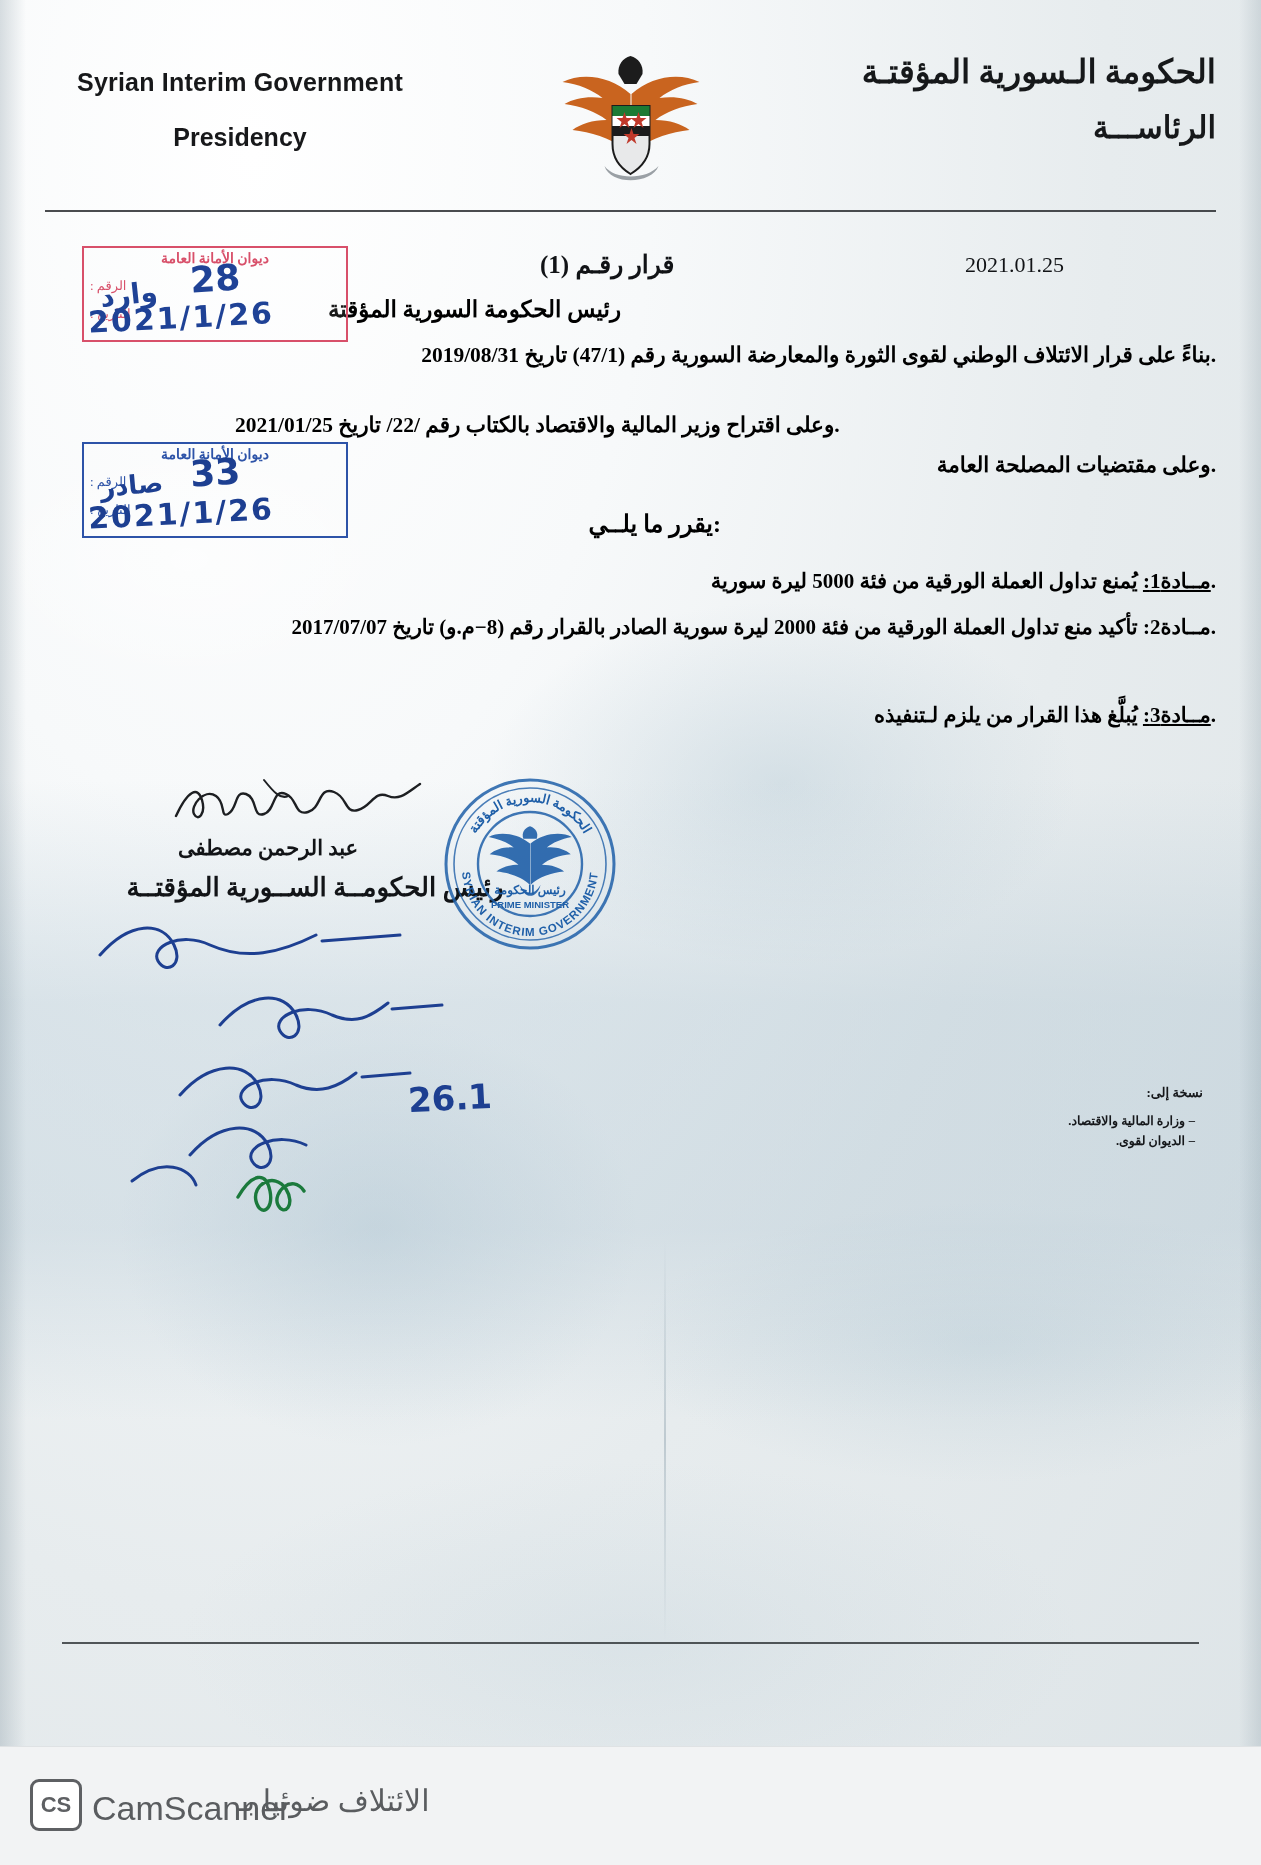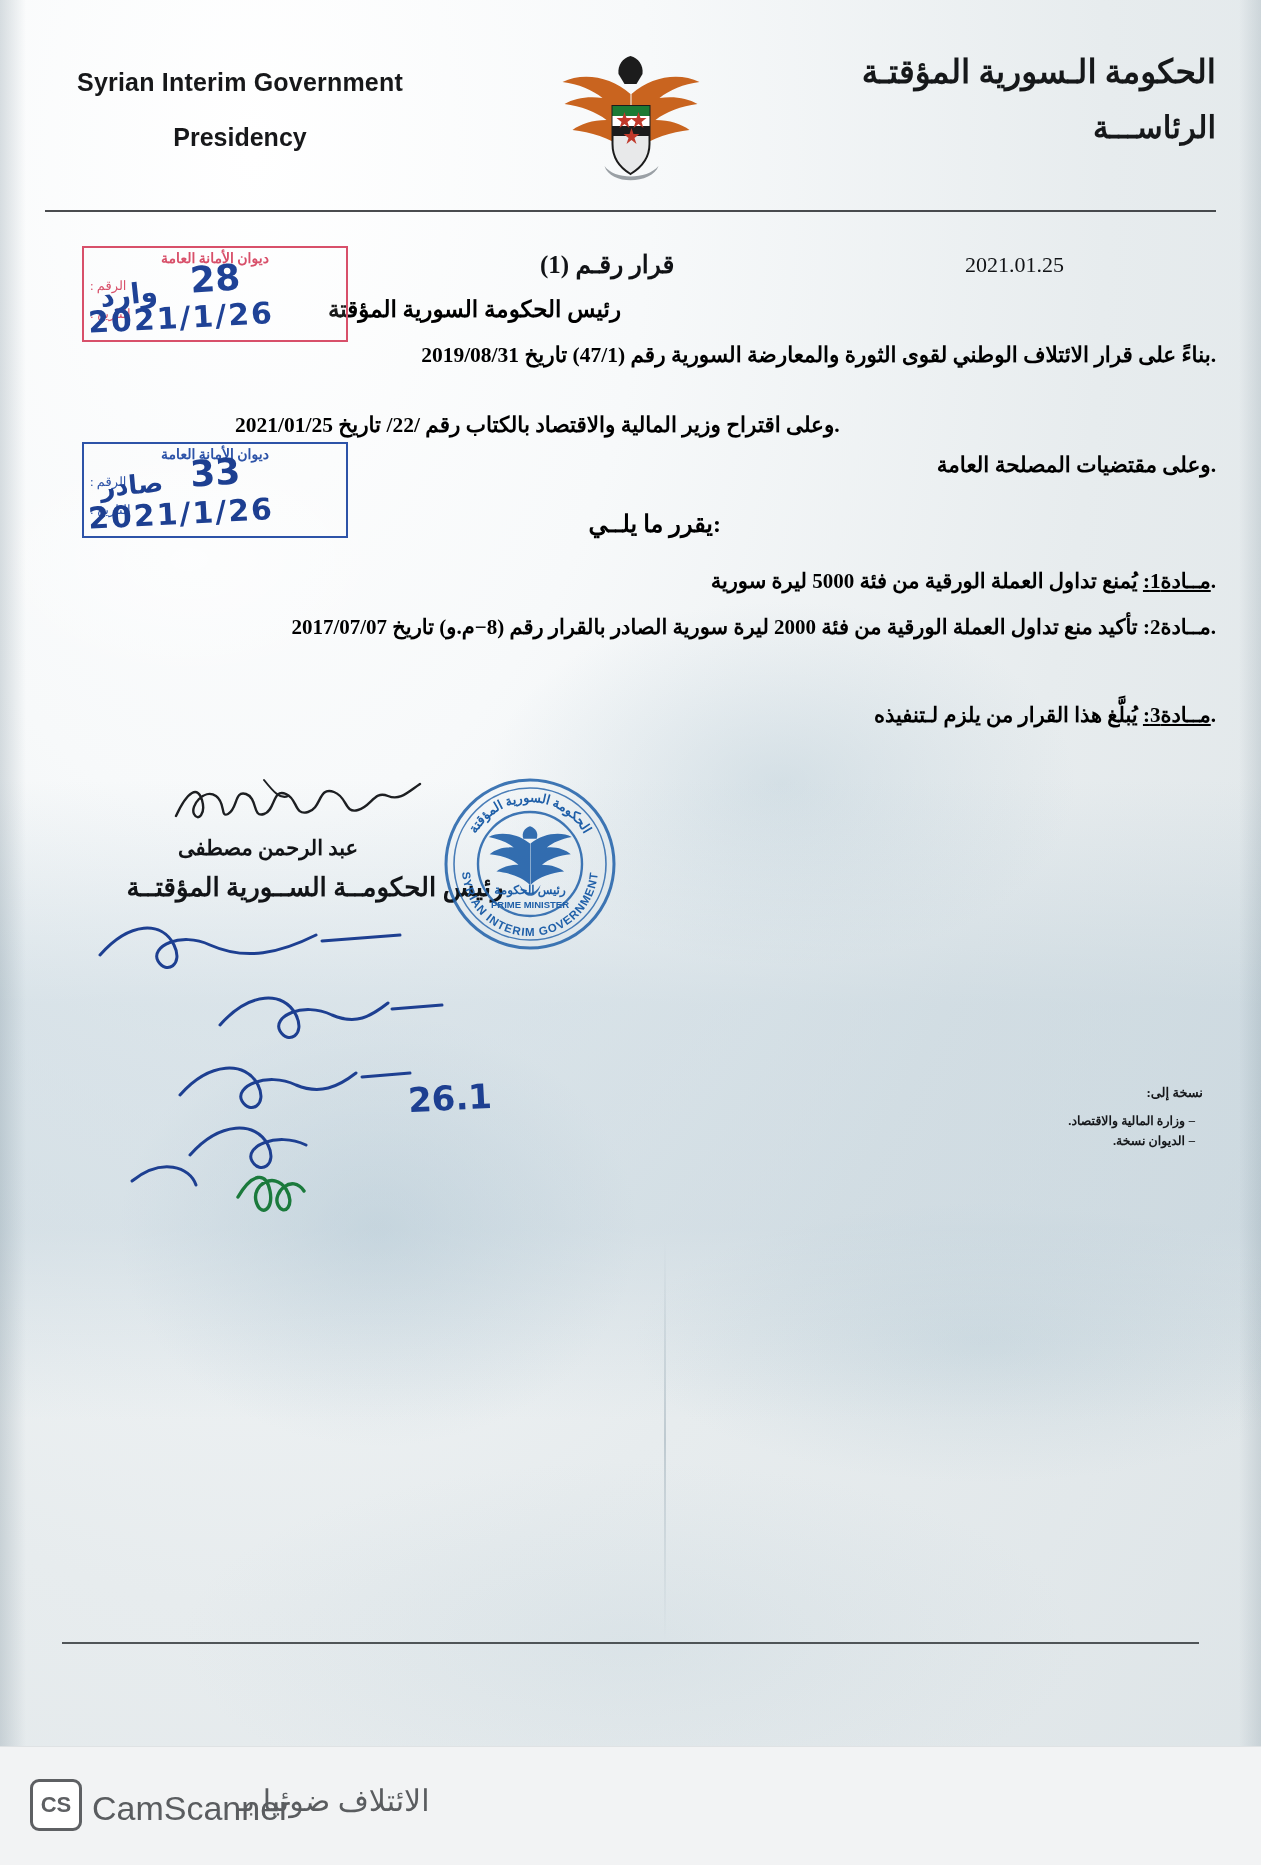--- a/index.html
+++ b/index.html
@@ -320,21 +320,21 @@
         <path d="M168 292 C182 268, 196 266, 200 286 C204 306, 190 312, 186 296 C182 280, 204 266, 216 284 C226 300, 214 312, 208 300 C202 288, 222 268, 234 286"></path>
       </g>
     </svg>
   </div>
   <div class="note-date">26.1</div>
 
   <div class="cc">
     <div class="cc-title">نسخة إلى:</div>
     <ul>
       <li>وزارة المالية والاقتصاد.</li>
-      <li>الديوان نسخة.</li>
+      <li>الديوان لقوى.</li>
     </ul>
   </div>
 
   <div class="rule-bottom"></div>
 
   <div class="footer">
     <div class="cs-logo">CS</div>
     <div class="cs-text">CamScanner</div>
     <div class="cs-ar">الائتلاف ضوئيا بـ</div>
   </div>

